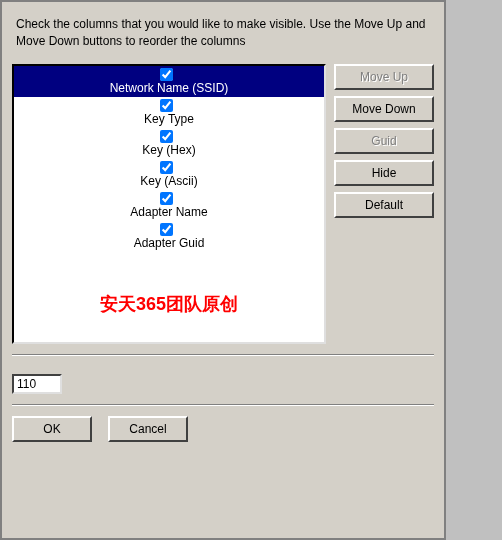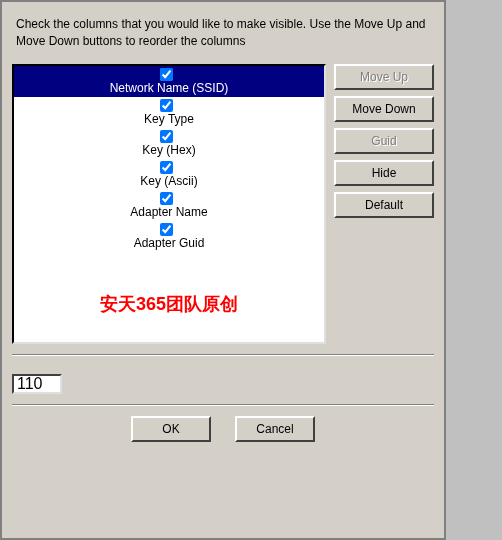--- a/index.html
+++ b/index.html
@@ -140,37 +140,36 @@
       white-space: nowrap;
     }
 
     .width-input {
       width: 50px;
       height: 20px;
       border-top: 2px solid #404040;
       border-left: 2px solid #404040;
       border-right: 2px solid #dfdfdf;
       border-bottom: 2px solid #dfdfdf;
-      font-size: 16px;
+      font-size: 12px;
       padding: 1px 3px;
       background: #fff;
       outline: none;
     }
 
     .divider {
       border: none;
       border-top: 1px solid #808080;
       border-bottom: 1px solid #fff;
       margin: 10px 0;
     }
 
     .ok-cancel-row {
       display: flex;
-      justify-content: center;
-      gap: 24px;
+      gap: 16px;
       margin-top: 0;
     }
 
     .ok-button {
       width: 80px;
     }
   </style>
 </head>
 <body>
 

